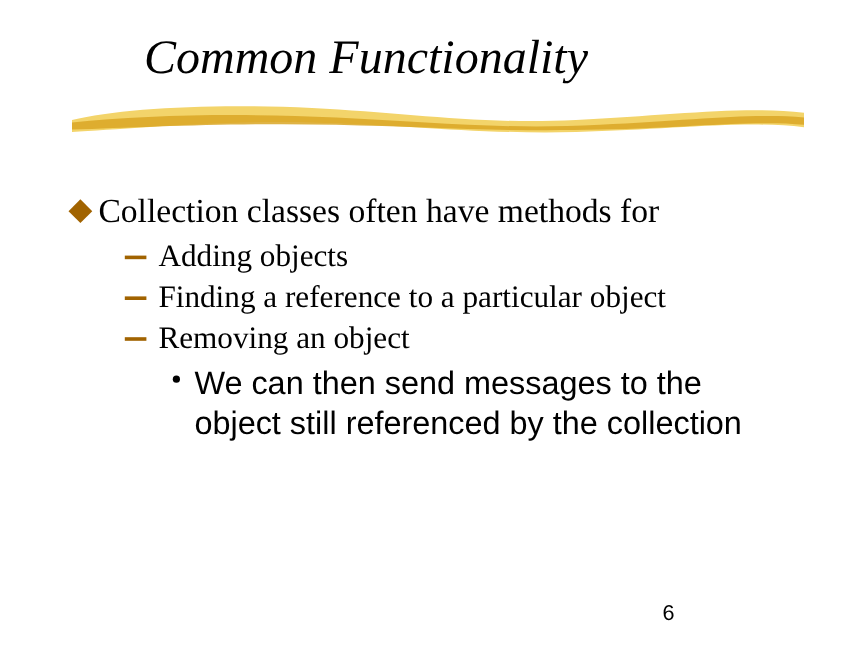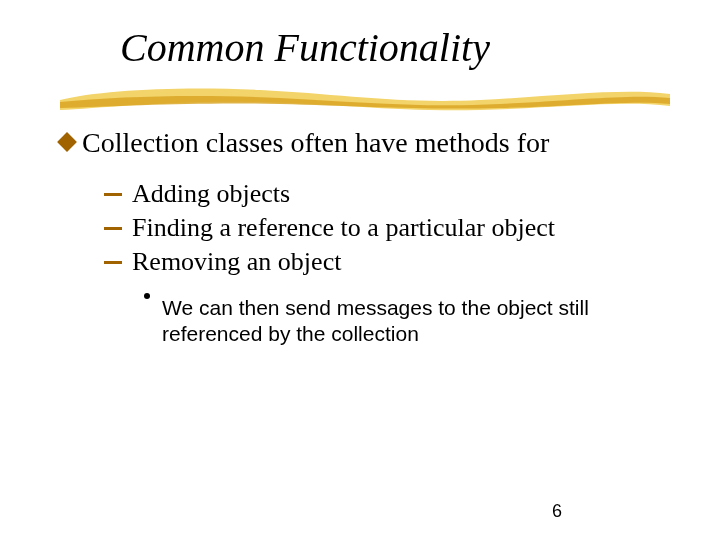--- a/index.html
+++ b/index.html
@@ -1,31 +1,31 @@
 <!DOCTYPE html>
 <html><head>
 <meta charset="utf-8">
 <style>
   * { margin: 0; padding: 0; box-sizing: border-box; }
   html, body { width: 720px; height: 540px; background: #fff; font-family: "Times New Roman", Times, serif; color: #000; }
   .slide { position: relative; width: 596px; height: 540px; }
   .title { position: absolute; top: 24px; left: 120px; font-size: 40px; font-style: italic; font-family: "Times New Roman", Times, serif; }
   .underline-brush { position: absolute; top: 80px; left: 60px; width: 610px; height: 34px; }
-  .content { position: absolute; top: 127px; left: 60px; width: 610px; }
+  .content { position: absolute; top: 161px; left: 60px; width: 610px; }
   .lvl1 { display: flex; align-items: flex-start; margin-bottom: 6px; }
   .diamond { display: inline-block; width: 14px; height: 14px; transform: rotate(45deg); background: #a16300; margin-top: 8px; margin-right: 8px; flex-shrink: 0; }
   .lvl1-text { font-size: 28px; font-family: "Times New Roman", Times, serif; }
-  .lvl2-group { margin-left: 44px; margin-top: 20px; }
+  .lvl2-group { margin-left: 44px; margin-top: 6px; }
   .lvl2 { display: flex; align-items: flex-start; margin-bottom: 4px; }
   .dash { display: inline-block; width: 18px; height: 3px; background: #a16300; margin-top: 14px; margin-right: 10px; flex-shrink: 0; }
   .lvl2-text { font-size: 26px; font-family: "Times New Roman", Times, serif; }
   .lvl3-group { margin-left: 84px; margin-top: 6px; }
   .lvl3 { display: flex; align-items: flex-start; margin-bottom: 4px; }
   .dot { display: inline-block; width: 6px; height: 6px; border-radius: 50%; background: #000; margin-top: 10px; margin-right: 12px; flex-shrink: 0; }
-  .lvl3-text { font-size: 21px; font-family: Arial, Helvetica, sans-serif; line-height: 1.25; max-width: 470px; margin-top: 12px; }
+  .lvl3-text { font-size: 27px; font-family: Arial, Helvetica, sans-serif; line-height: 1.25; max-width: 470px; }
   .pagenum { position: absolute; bottom: 18px; right: 34px; font-size: 18px; font-family: Arial, Helvetica, sans-serif; color: #000; }
 </style>
 </head>
 <body>
 
 <div class="slide">
 
   <div class="title">Common Functionality</div>
 
   <svg class="underline-brush" viewBox="0 0 610 34" preserveAspectRatio="none">

